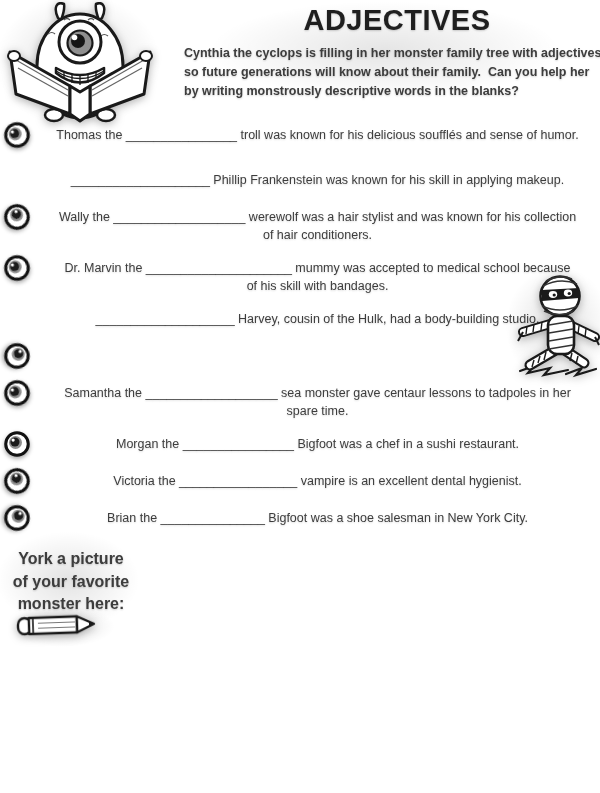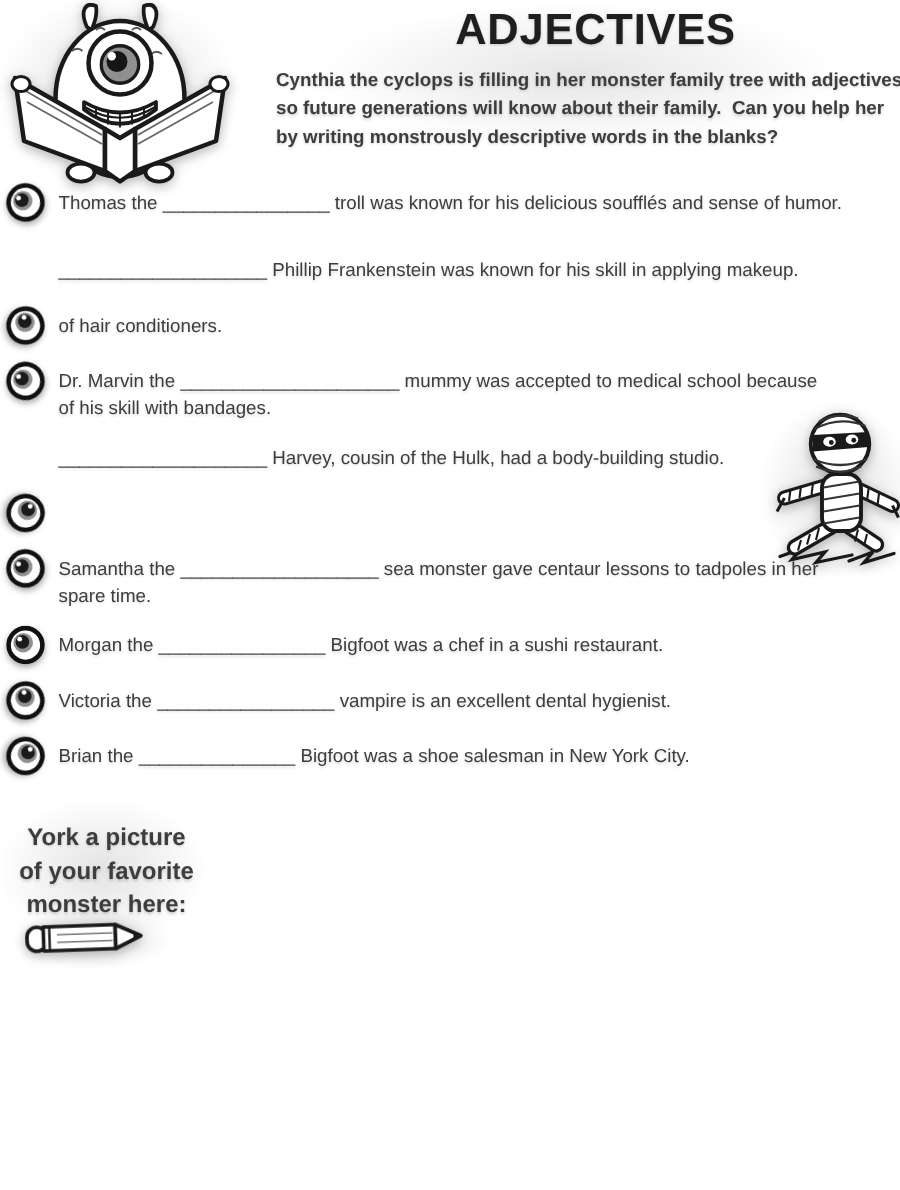--- a/index.html
+++ b/index.html
@@ -27,21 +27,21 @@
   .page-title{
     font-size:29px;font-weight:700;letter-spacing:0.5px;color:#1f1f1f;
     text-align:center;margin:0 0 7px 0;
   }
   .intro-line{
     font-size:12.5px;line-height:19px;color:#3d3d3d;white-space:pre-wrap;
   }
 
   
   .items{position:absolute;left:4px;top:126px;width:592px;}
-  .row{display:flex;align-items:flex-start;margin-bottom:15px;}
+  .row{display:flex;align-items:flex-start;margin-bottom:15px;text-align:center;}
   .row:first-child{margin-bottom:23px;}
   .bullet{flex:0 0 26px;width:26px;height:26px;margin:-4px 9px 0 0;}
   .bullet.hidden{visibility:hidden;}
   .bullet svg{display:block;filter:drop-shadow(0 2px 2px rgba(0,0,0,0.35));}
   .row:nth-child(3n) .eye-svg{transform:rotate(35deg);transform-origin:50% 50%;}
   .row:nth-child(3n+1) .eye-svg{transform:rotate(-12deg);transform-origin:50% 50%;}
   .row:nth-child(4n+2) .eye-svg{transform:rotate(80deg);transform-origin:50% 50%;}
   .item-lines{flex:1 1 auto;min-width:0;}
   .item-line{
     font-size:12.5px;line-height:18px;color:#3d3d3d;white-space:nowrap;
@@ -162,20 +162,21 @@
       <div class="row">
       <span class="bullet">
         <svg class="eye-svg" width="26" height="26" viewBox="0 0 24 24">
           <circle cx="12" cy="12" r="10.4" fill="#ffffff" stroke="#111111" stroke-width="2.8"></circle>
           <circle cx="10.6" cy="10.6" r="6" fill="#8f8f8f"></circle>
           <circle cx="10.1" cy="10.1" r="4.2" fill="#1b1b1b"></circle>
           <circle cx="8.4" cy="8.4" r="1.5" fill="#ffffff"></circle>
         </svg>
       </span>
       <div class="item-lines">
+          <div class="item-line">Wally the ___________________ werewolf was a hair stylist and was known for his collection</div>
           <div class="item-line">of hair conditioners.</div>
         </div>
     </div>
       <div class="row">
       <span class="bullet">
         <svg class="eye-svg" width="26" height="26" viewBox="0 0 24 24">
           <circle cx="12" cy="12" r="10.4" fill="#ffffff" stroke="#111111" stroke-width="2.8"></circle>
           <circle cx="10.6" cy="10.6" r="6" fill="#8f8f8f"></circle>
           <circle cx="10.1" cy="10.1" r="4.2" fill="#1b1b1b"></circle>
           <circle cx="8.4" cy="8.4" r="1.5" fill="#ffffff"></circle>

